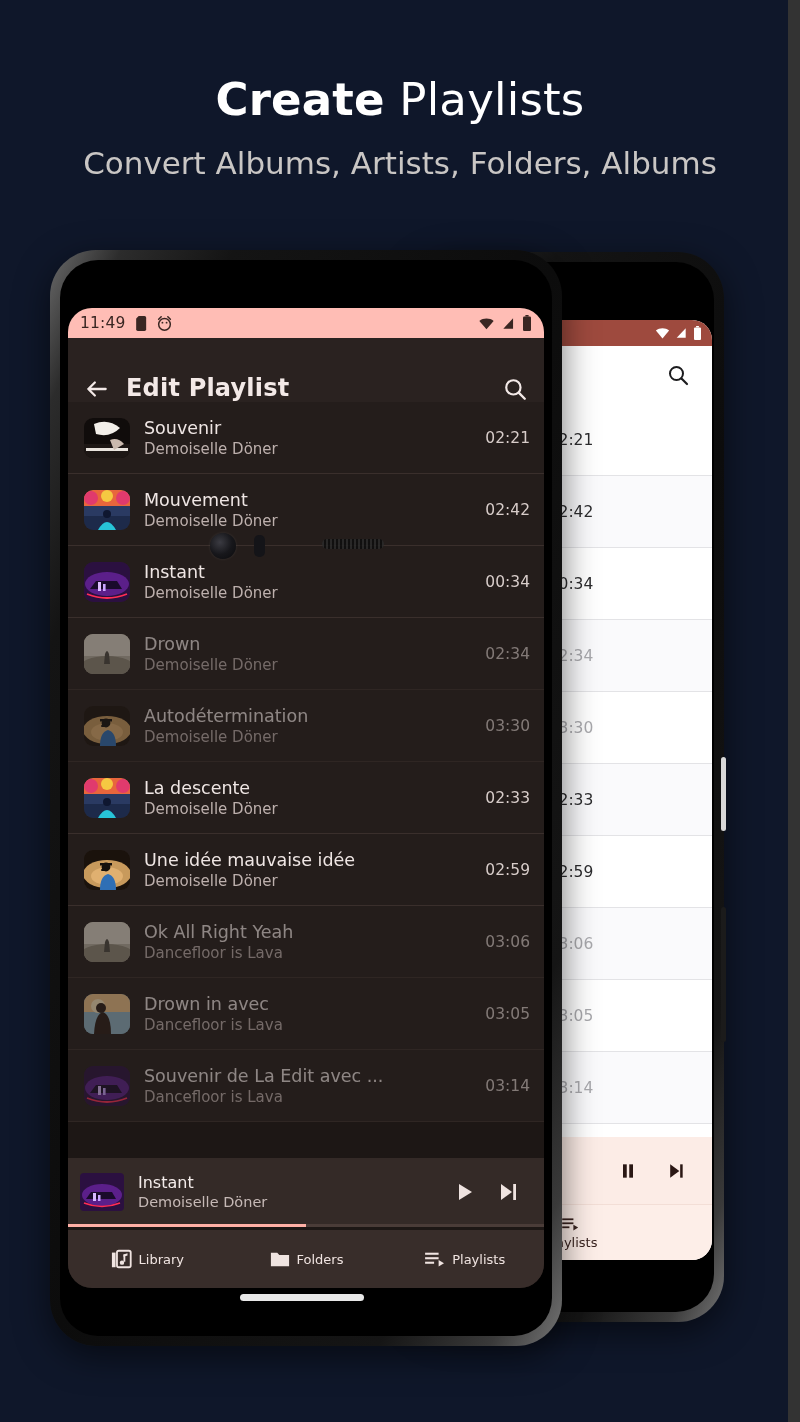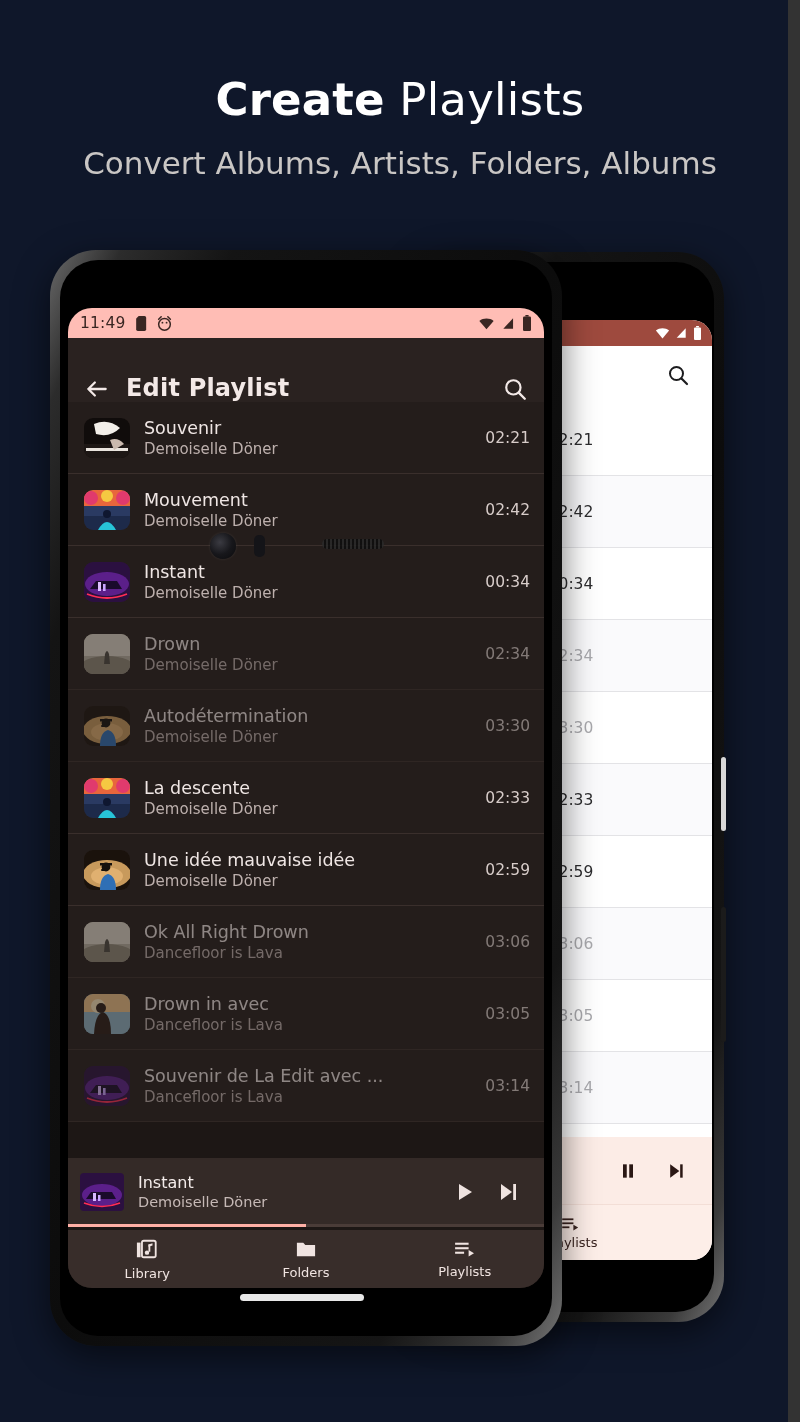--- a/index.html
+++ b/index.html
@@ -144,21 +144,21 @@
     position: absolute; left:0; right:0; bottom: 61px; height: 3px; background: #4a3c38;
   }
   .progress-fill { height: 100%; background: #ffb0a6; }
 
   .bottomnav {
     position: absolute; left: 0; right: 0; bottom: 0;
     height: 58px; background: #382d2a;
     display: flex; align-items: center;
   }
   .nav-item {
-    flex: 1; display: flex; flex-direction: column;
+    flex: 1; display: flex; flex-direction: row;
     align-items: center; justify-content: center; gap: 6px;
   }
   .nav-label { color: #f0e4e1; font-size: 13px; }
 
   
   .b-statusbar {
     height: 26px; background: #9e4a3e;
     display: flex; align-items: center; justify-content: flex-end;
     padding: 0 10px; gap: 5px;
   }
@@ -448,21 +448,21 @@
             <div class="song-dur">02:59</div>
           </div>
           <div class="song-row dim">
             <div class="art"><svg width="46" height="40" viewBox="0 0 46 40">
                 <rect width="46" height="40" fill="#b9b2a2"></rect>
                 <rect y="0" width="46" height="22" fill="#ded8c9"></rect>
                 <ellipse cx="23" cy="34" rx="28" ry="12" fill="#8f8878"></ellipse>
                 <path d="M21 20q2-6 4 0l1 10h-6z" fill="#4e4a42"></path>
               </svg></div>
             <div class="song-texts">
-              <div class="song-title">Ok All Right Drown</div>
+              <div class="song-title">Ok All Right Yeah</div>
               <div class="song-artist">Dancefloor is Lava</div>
             </div>
             <div class="song-dur">03:06</div>
           </div>
           <div class="song-row dim">
             <div class="art"><svg width="46" height="40" viewBox="0 0 46 40">
                 <rect width="46" height="40" fill="#7ea6b8"></rect>
                 <rect y="0" width="46" height="18" fill="#f0c287"></rect>
                 <rect y="18" width="46" height="22" fill="#8fb3c4"></rect>
                 <circle cx="14" cy="12" r="7" fill="#fbe6bd"></circle>

